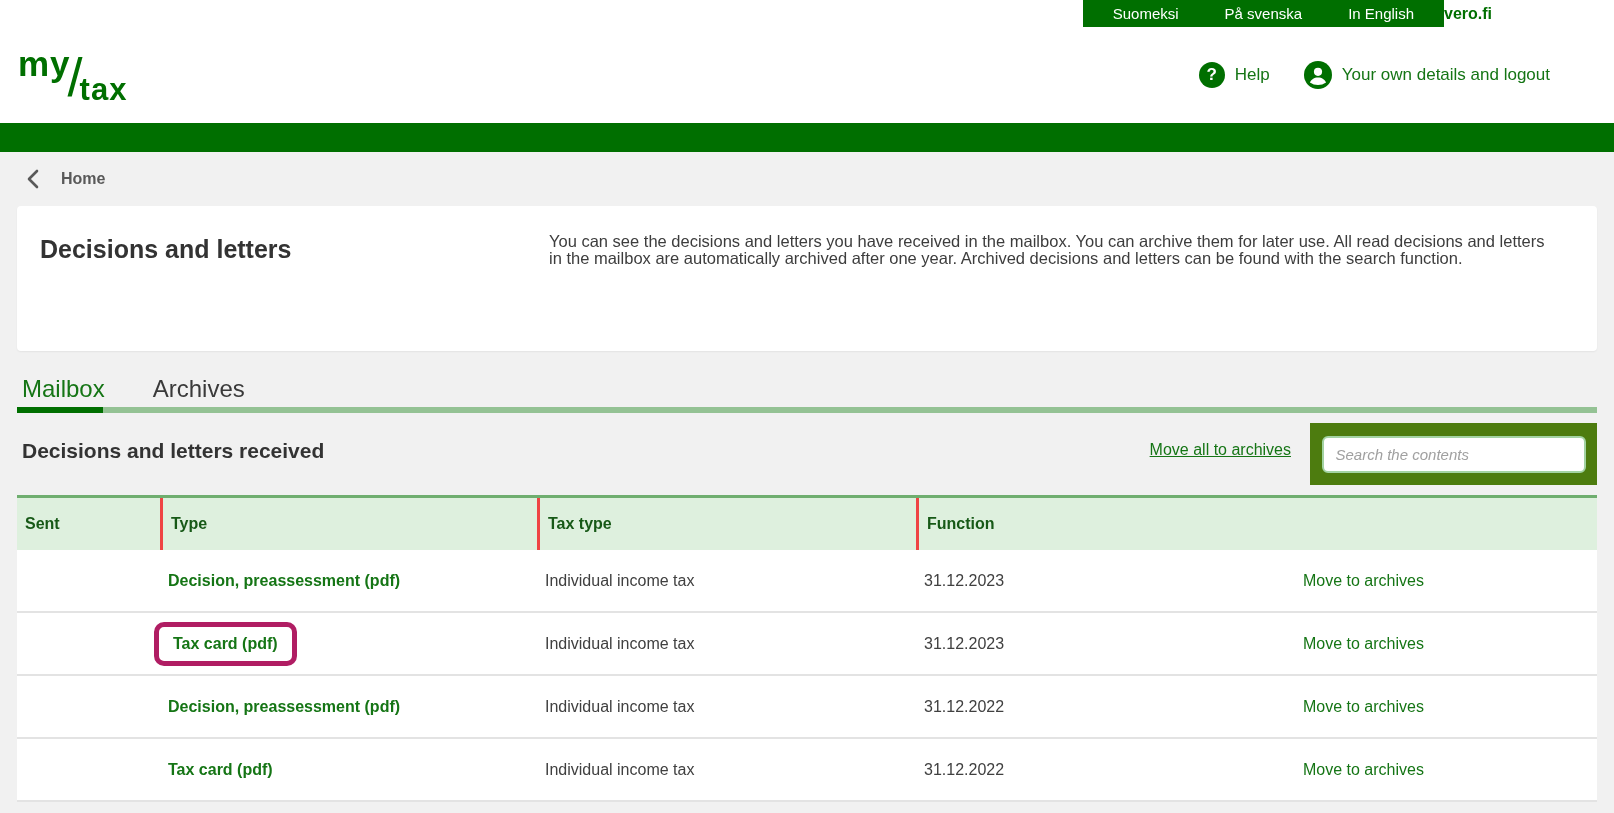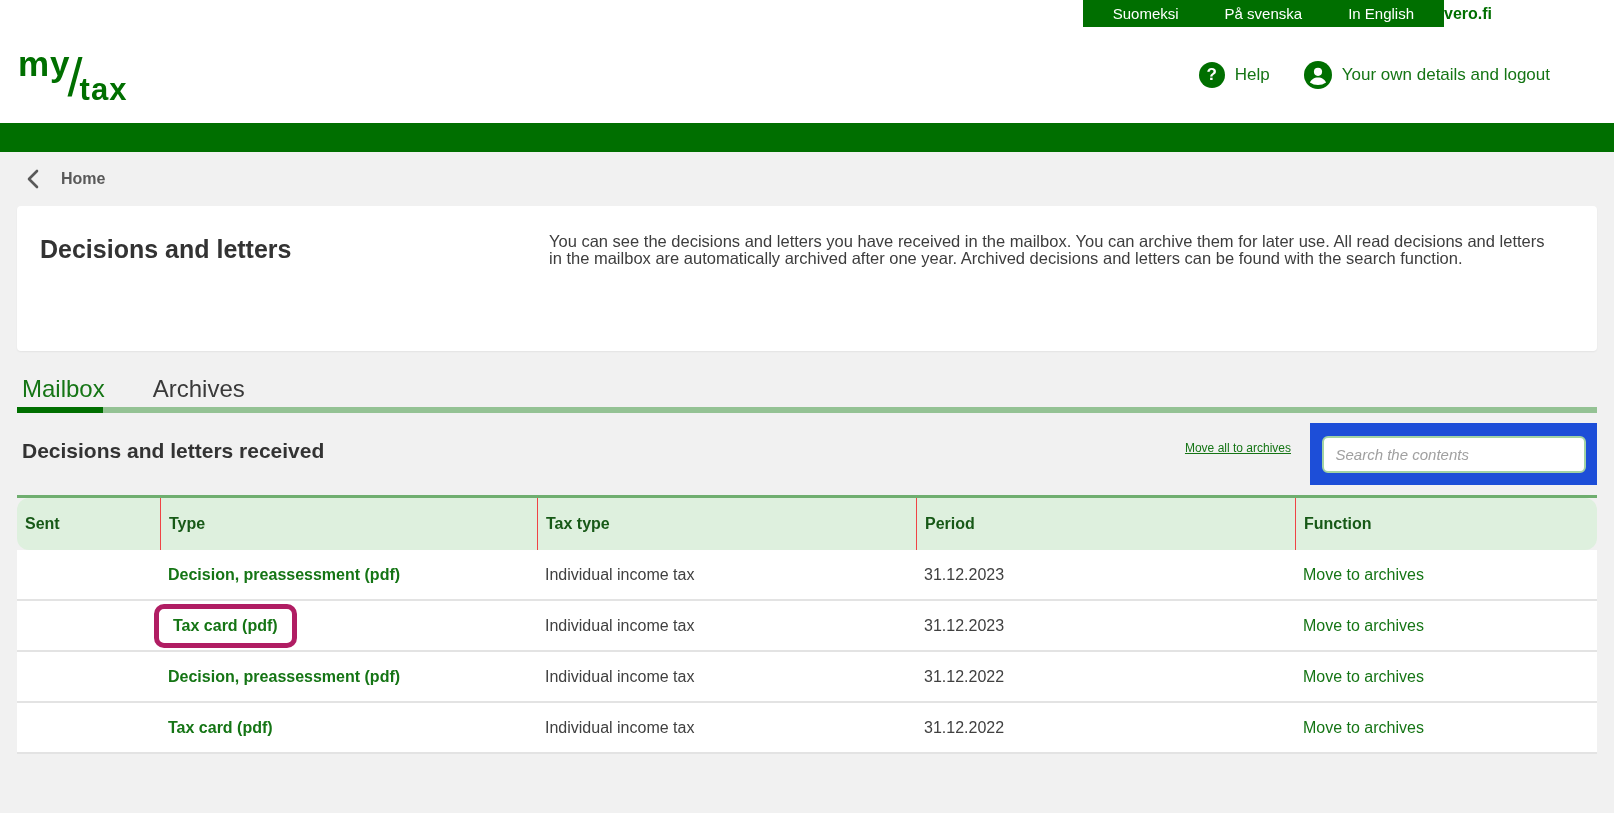--- a/index.html
+++ b/index.html
@@ -51,31 +51,31 @@
 
   .tabs-row{margin-top:24px;}
   .tab-labels{display:flex;gap:48px;padding-left:5px;}
   .tab{font-size:24px;cursor:pointer;color:#3a3a3a;padding-bottom:4px;}
   .tab.active{color:var(--green-link);}
   .tab-track{height:6px;background:var(--tab-track);position:relative;}
   .tab-track .active-seg{position:absolute;left:0;top:0;height:6px;width:86px;background:var(--green);}
 
   .received-row{position:relative;margin-top:18px;height:64px;}
   .received-title{font-size:21px;font-weight:600;color:#333;padding-left:5px;padding-top:8px;}
-  .move-all{position:absolute;right:306px;top:10px;font-size:12px;color:var(--green-link);text-decoration:underline;cursor:pointer;white-space:nowrap;}
-  .search-wrap{position:absolute;right:0;top:-8px;width:287px;height:62px;background:#1d4ed8;display:flex;align-items:center;justify-content:center;z-index:2;}
+  .move-all{position:absolute;right:306px;top:10px;font-size:16px;color:var(--green-link);text-decoration:underline;cursor:pointer;white-space:nowrap;}
+  .search-wrap{position:absolute;right:0;top:-8px;width:287px;height:62px;background:#4d7c0f;display:flex;align-items:center;justify-content:center;z-index:2;}
   .search-input{width:264px;height:37px;border:2px solid var(--search-border);border-radius:6px;padding:0 12px;font-size:15px;color:#333;font-family:inherit;outline:none;}
   .search-input::placeholder{color:#a0a0a0;font-style:italic;}
 
   
   .mail-table{border-top:3px solid var(--table-top);}
-  .t-head{display:grid;grid-template-columns:143px 377px 379px 379px 1fr;height:52px;background:var(--header-bg);align-items:center;border-radius:12px;}
+  .t-head{display:grid;grid-template-columns:143px 377px 379px 379px 1fr;height:52px;background:var(--header-bg);align-items:center;}
   .t-head .cell{font-size:16px;font-weight:bold;color:var(--green-dark-text);padding-left:8px;height:100%;display:flex;align-items:center;}
-  .t-head .cell + .cell{border-left:1px solid #ef4444;}
-  .t-row{display:grid;grid-template-columns:143px 377px 379px 379px 1fr;height:51px;background:#fff;align-items:center;border-bottom:2px solid #e3e3e3;}
+  .t-head .cell + .cell{border-left:3px solid #ef4444;}
+  .t-row{display:grid;grid-template-columns:143px 377px 379px 379px 1fr;height:63px;background:#fff;align-items:center;border-bottom:2px solid #e3e3e3;}
   .t-row .cell{font-size:16px;color:#404040;padding-left:8px;}
   .type-link{color:var(--green-link);font-weight:bold;cursor:pointer;display:inline-block;}
   .func-link{color:var(--green-link);cursor:pointer;display:inline-block;}
   .type-link.hl{border:5px solid var(--highlight);border-radius:10px;padding:8px 14px;margin:-8px 0 -8px -14px;}
 </style>
 </head>
 <body>
 
 <div class="topbar">
   <div class="lang-strip">
@@ -140,21 +140,20 @@
     <div class="search-wrap">
       <input class="search-input" type="text" placeholder="Search the contents" style="">
     </div>
   </div>
 
   <div class="mail-table">
     <div class="t-head">
       <div class="cell">Sent</div>
       <div class="cell">Type</div>
       <div class="cell">Tax type</div>
-      <div class="cell">Period</div>
       <div class="cell">Function</div>
     </div>
     <div id="table-body">
   <div class="t-row">
     <div class="cell"></div>
     <div class="cell"><span class="type-link">Decision, preassessment (pdf)</span></div>
     <div class="cell">Individual income tax</div>
     <div class="cell">31.12.2023</div>
     <div class="cell"><span class="func-link">Move to archives</span></div>
   </div>

